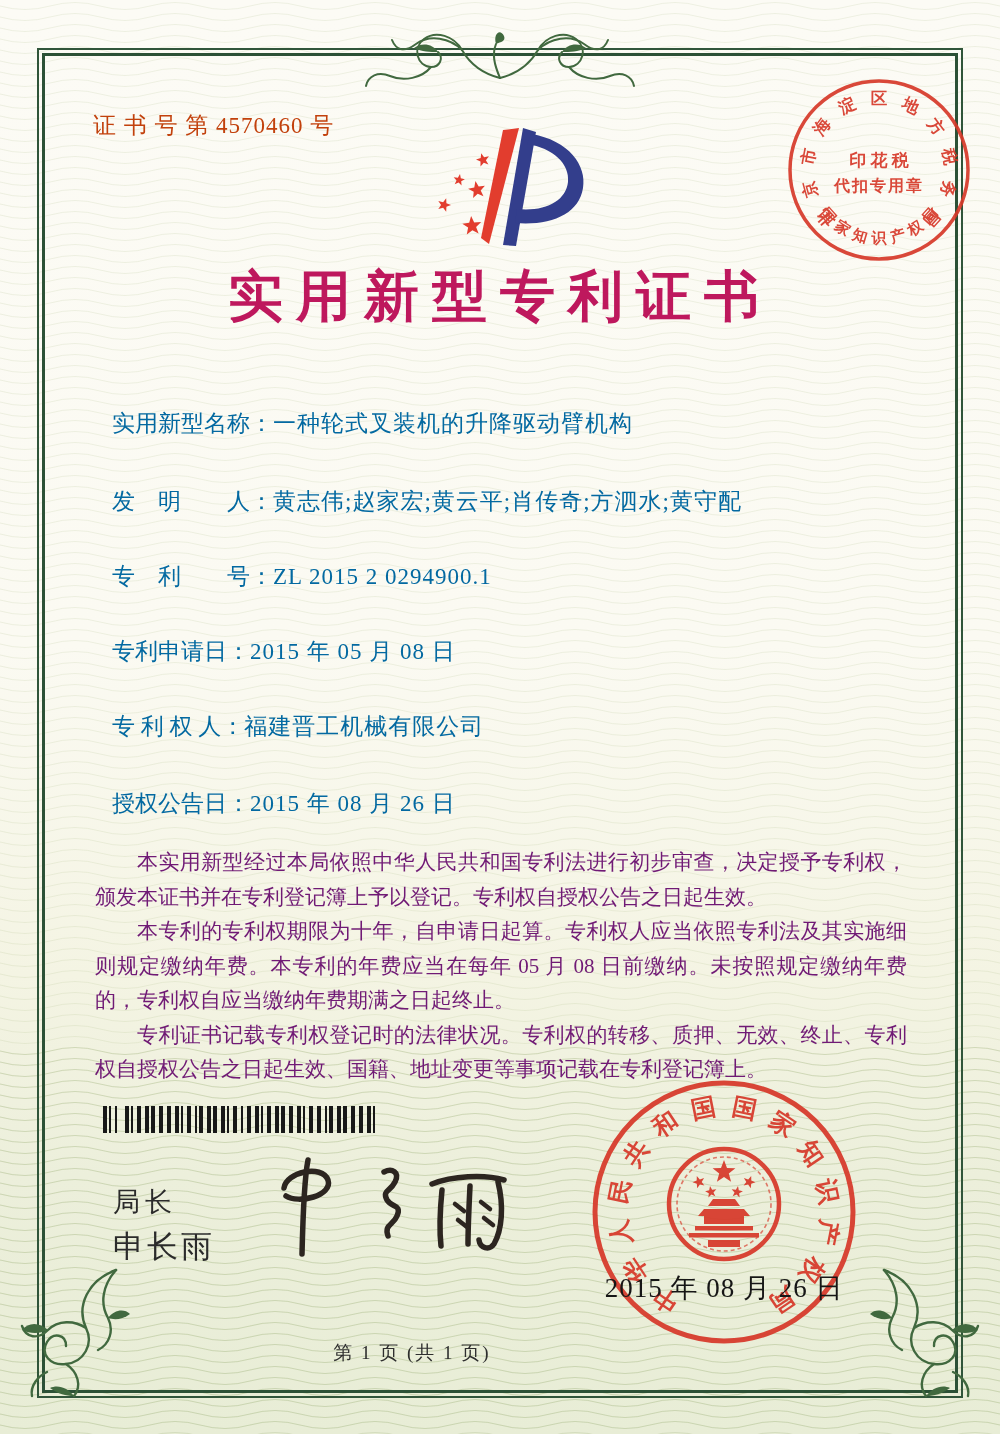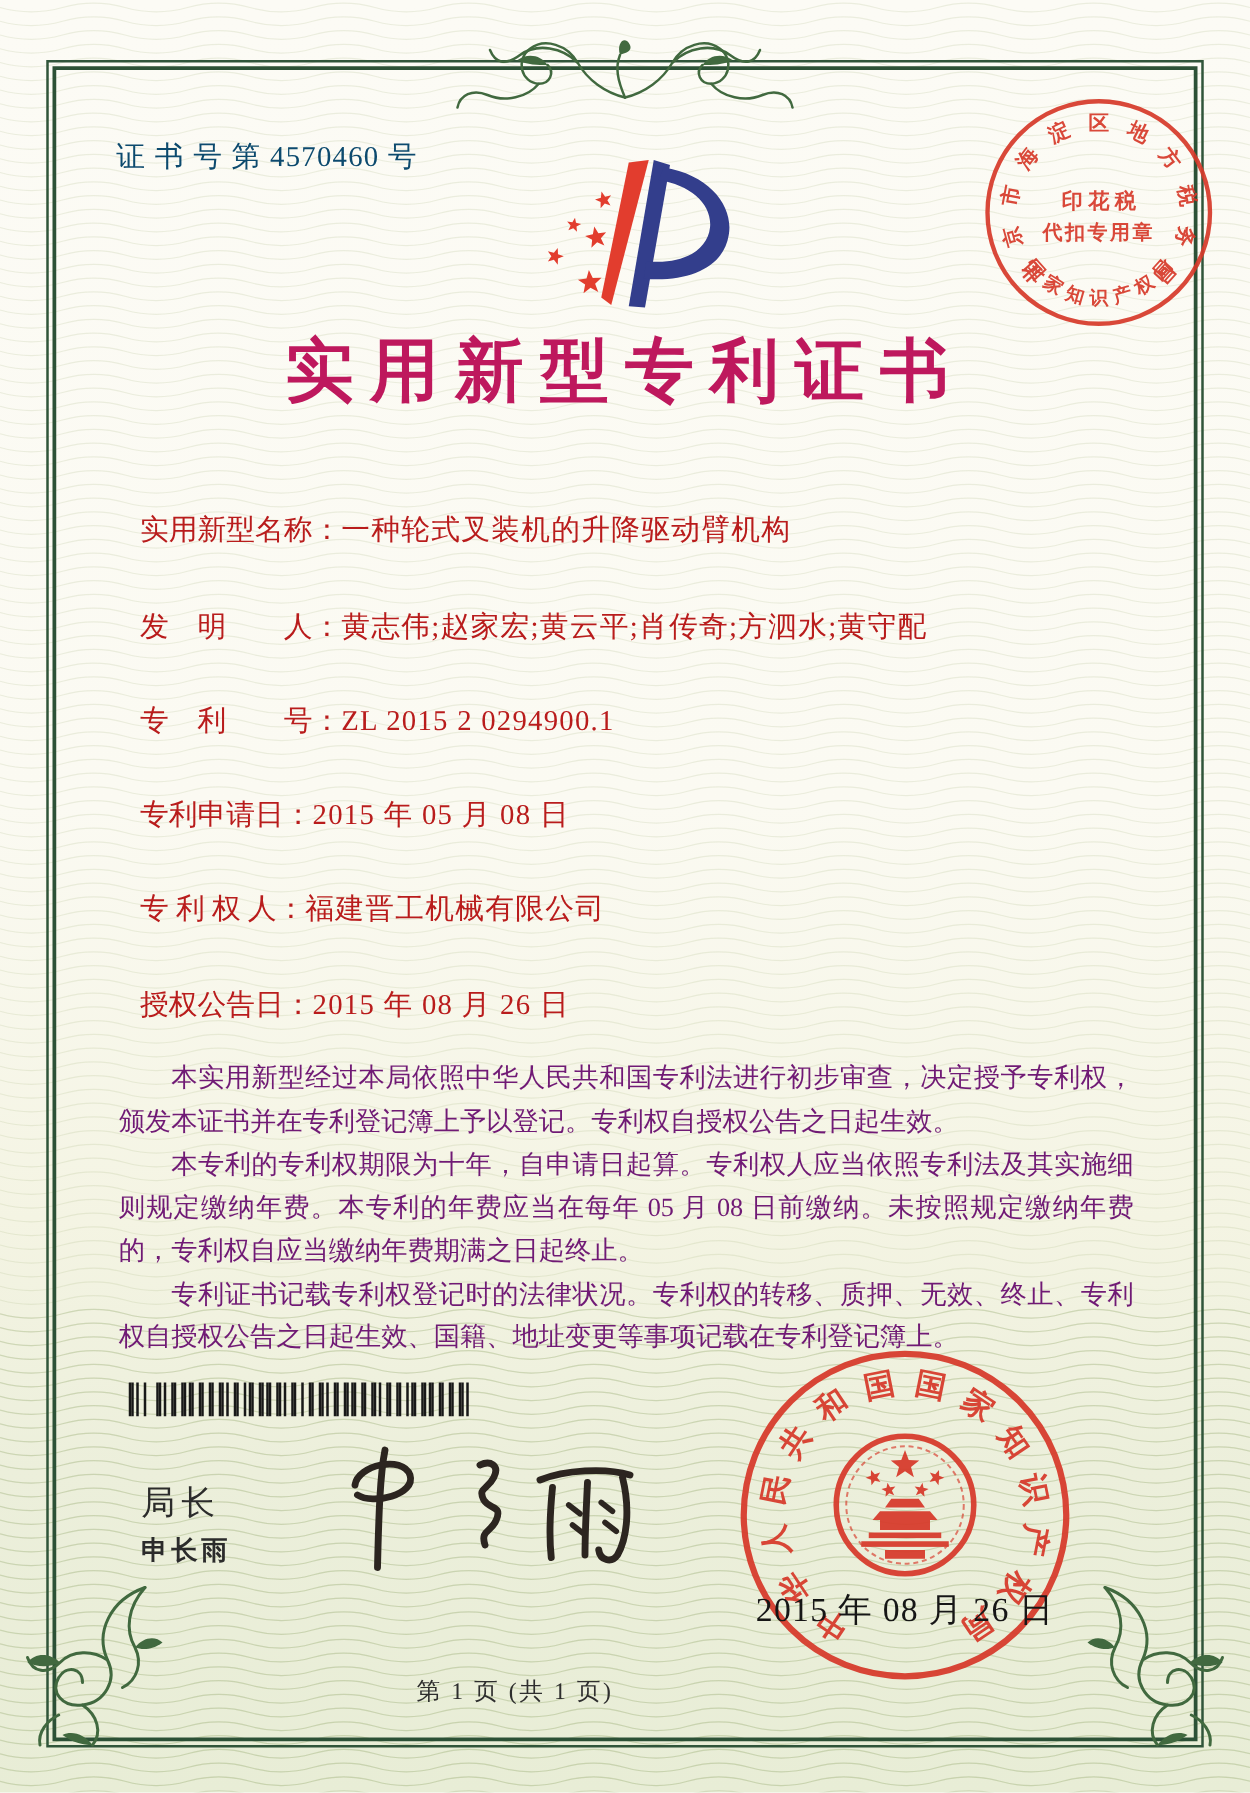--- a/index.html
+++ b/index.html
@@ -6,38 +6,38 @@
   body{width:1000px;height:1434px;position:relative;overflow:hidden;
        font-family:"Liberation Serif","DejaVu Serif",serif;color:#2b2b2b;
        background:linear-gradient(180deg,#fcfbf5 0%,#fbfaf2 45%,#f4f4e3 68%,#ecefdb 82%,#e8edd6 100%);}
   .abs{position:absolute;}
   #bg-waves{position:absolute;left:0;top:0;width:1000px;height:1434px;pointer-events:none;}
   
   .frame-outer{position:absolute;left:37px;top:48px;width:922px;height:1346px;
                border:2px solid #30553a;}
   .frame-inner{position:absolute;left:3px;top:3px;right:3px;bottom:3px;border:3px solid #2c5136;}
   
-  .cert-no{left:93px;top:110px;font-size:23px;letter-spacing:1px;color:#0c4a6e;}
+  .cert-no{left:93px;top:110px;font-size:23px;letter-spacing:1px;color:#c2410c;}
   .logo{left:415px;top:124px;width:175px;height:140px;}
   .tax-stamp{left:783px;top:74px;width:192px;height:192px;opacity:.92;}
   .title{left:0;top:260px;width:1000px;text-align:center;font-size:55px;font-weight:bold;
          letter-spacing:13px;color:#be185d;}
   
-  .field{left:112px;font-size:23px;white-space:nowrap;color:#b91c1c;}
+  .field{left:112px;font-size:23px;white-space:nowrap;color:#0369a1;}
   .field .val{letter-spacing:1px;}
   
   .paras{left:95px;top:845px;width:812px;font-size:21px;line-height:34.5px;text-align:justify;color:#701a75;}
   .paras p{margin:0;text-indent:2em;}
   
   .barcode{left:103px;top:1106px;width:272px;height:27px;display:flex;align-items:stretch;}
   .barcode .b{flex:none;width:2px;background:#181818;}
   .barcode .s{flex:none;width:2px;}
   
   .role{left:113px;top:1184px;font-size:27px;letter-spacing:5px;}
-  .name{left:113px;top:1226px;font-size:21px;letter-spacing:3px;font-weight:bold;}
+  .name{left:113px;top:1226px;font-size:31px;letter-spacing:3px;}
   .signature{left:256px;top:1146px;width:262px;height:122px;}
   
   .main-seal{left:588px;top:1076px;width:272px;height:272px;opacity:.93;}
   .seal-date{left:585px;top:1270px;width:278px;text-align:center;font-size:27px;
              letter-spacing:1px;color:#161616;}
   .footer{left:0;top:1340px;width:824px;text-align:center;font-size:19px;letter-spacing:2px;color:#2e2e2e;}
   svg text{font-family:"Liberation Serif","DejaVu Serif",serif;}
   .orn-top{left:338px;top:20px;width:324px;height:76px;}
   .fl-bl{left:16px;top:1264px;width:118px;height:136px;}
   .fl-br{left:866px;top:1264px;width:118px;height:136px;transform:scaleX(-1);}

